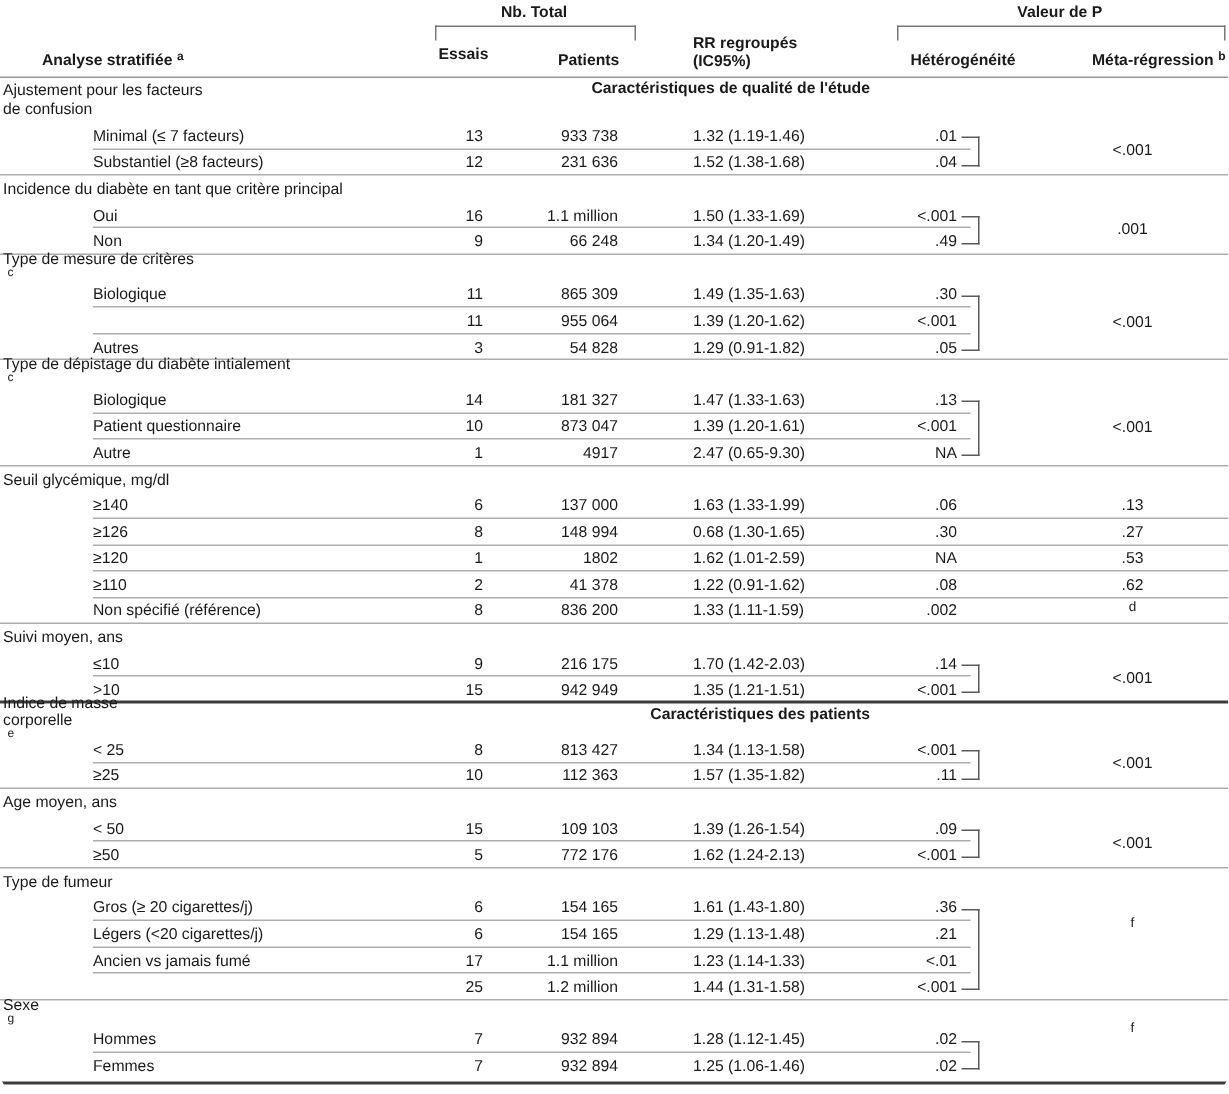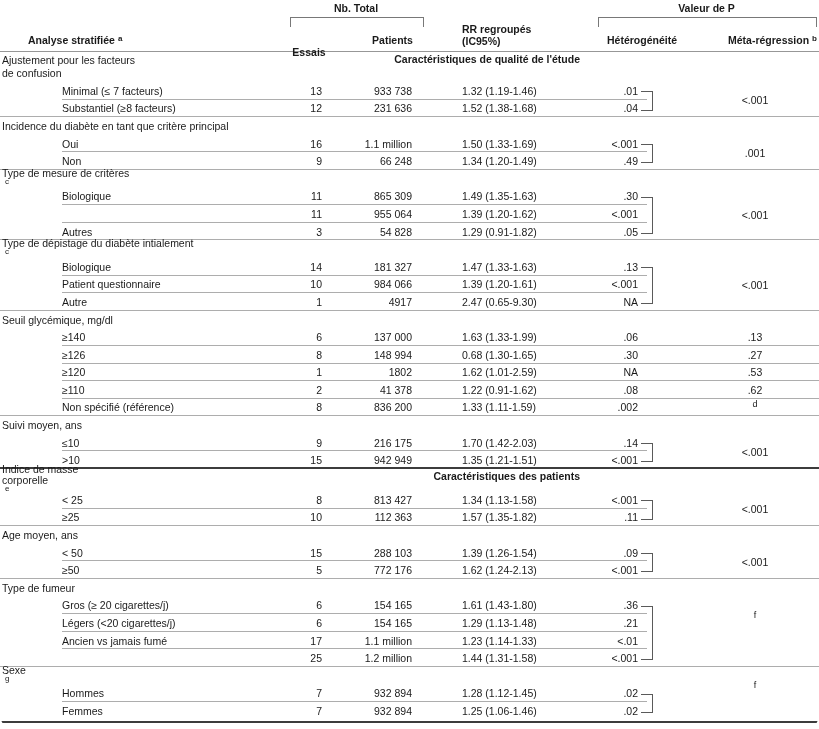--- a/index.html
+++ b/index.html
@@ -58,21 +58,21 @@
 
   <div class="hdr">
     <div class="abs bold" style="left:290px;top:2px;width:132px;text-align:center">Nb. Total</div>
     <div class="abs bold" style="left:598px;top:2px;width:217px;text-align:center">Valeur de P</div>
     <div class="span-bracket" style="left:290px;top:17px;width:132px"></div>
     <div class="span-bracket" style="left:598px;top:17px;width:217px"></div>
 
     <div class="abs bold" style="left:28px;top:34px">
       <span>Analyse stratifiée</span><span class="sup">a</span>
     </div>
-    <div class="abs bold" style="left:285px;top:46px;width:48px;text-align:center">Essais</div>
+    <div class="abs bold" style="left:285px;top:30px;width:48px;text-align:center">Essais</div>
     <div class="abs bold" style="left:350px;top:34px;width:85px;text-align:center">Patients</div>
     <div class="abs bold" style="left:462px;top:24px">
       <div class="rr2">RR regroupés</div>
       <div class="rr2">(IC95%)</div>
     </div>
     <div class="abs bold" style="left:592px;top:34px;width:100px;text-align:center">Hétérogénéité</div>
     <div class="abs bold" style="left:660px;top:34px;width:157px;text-align:right">
       <span>Méta-régression</span><span class="sup">b</span>
     </div>
   </div>
@@ -175,21 +175,21 @@
         <div class="cell c-patients">181 327</div>
         <div class="cell c-rr">1.47 (1.33-1.63)</div>
         <div class="cell c-het">.13</div>
         <div class="rule rule-short"></div>
       </div>
       <div class="row data">
         <div class="lbl indent">
           <div class="lline">Patient questionnaire</div>
         </div>
         <div class="cell c-essais">10</div>
-        <div class="cell c-patients">984 066</div>
+        <div class="cell c-patients">873 047</div>
         <div class="cell c-rr">1.39 (1.20-1.61)</div>
         <div class="cell c-het">&lt;.001</div>
         <div class="rule rule-short"></div>
       </div>
       <div class="row data">
         <div class="lbl indent">
           <div class="lline">Autre</div>
         </div>
         <div class="cell c-essais">1</div>
         <div class="cell c-patients">4917</div>
@@ -314,21 +314,21 @@
       <div class="row group">
         <div class="lbl">
           <div class="lline">Age moyen, ans</div>
         </div>
       </div>
       <div class="row data">
         <div class="lbl indent">
           <div class="lline">&lt; 50</div>
         </div>
         <div class="cell c-essais">15</div>
-        <div class="cell c-patients">288 103</div>
+        <div class="cell c-patients">109 103</div>
         <div class="cell c-rr">1.39 (1.26-1.54)</div>
         <div class="cell c-het">.09</div>
         <div class="rule rule-short"></div>
       </div>
       <div class="row data">
         <div class="lbl indent">
           <div class="lline">≥50</div>
         </div>
         <div class="cell c-essais">5</div>
         <div class="cell c-patients">772 176</div>

